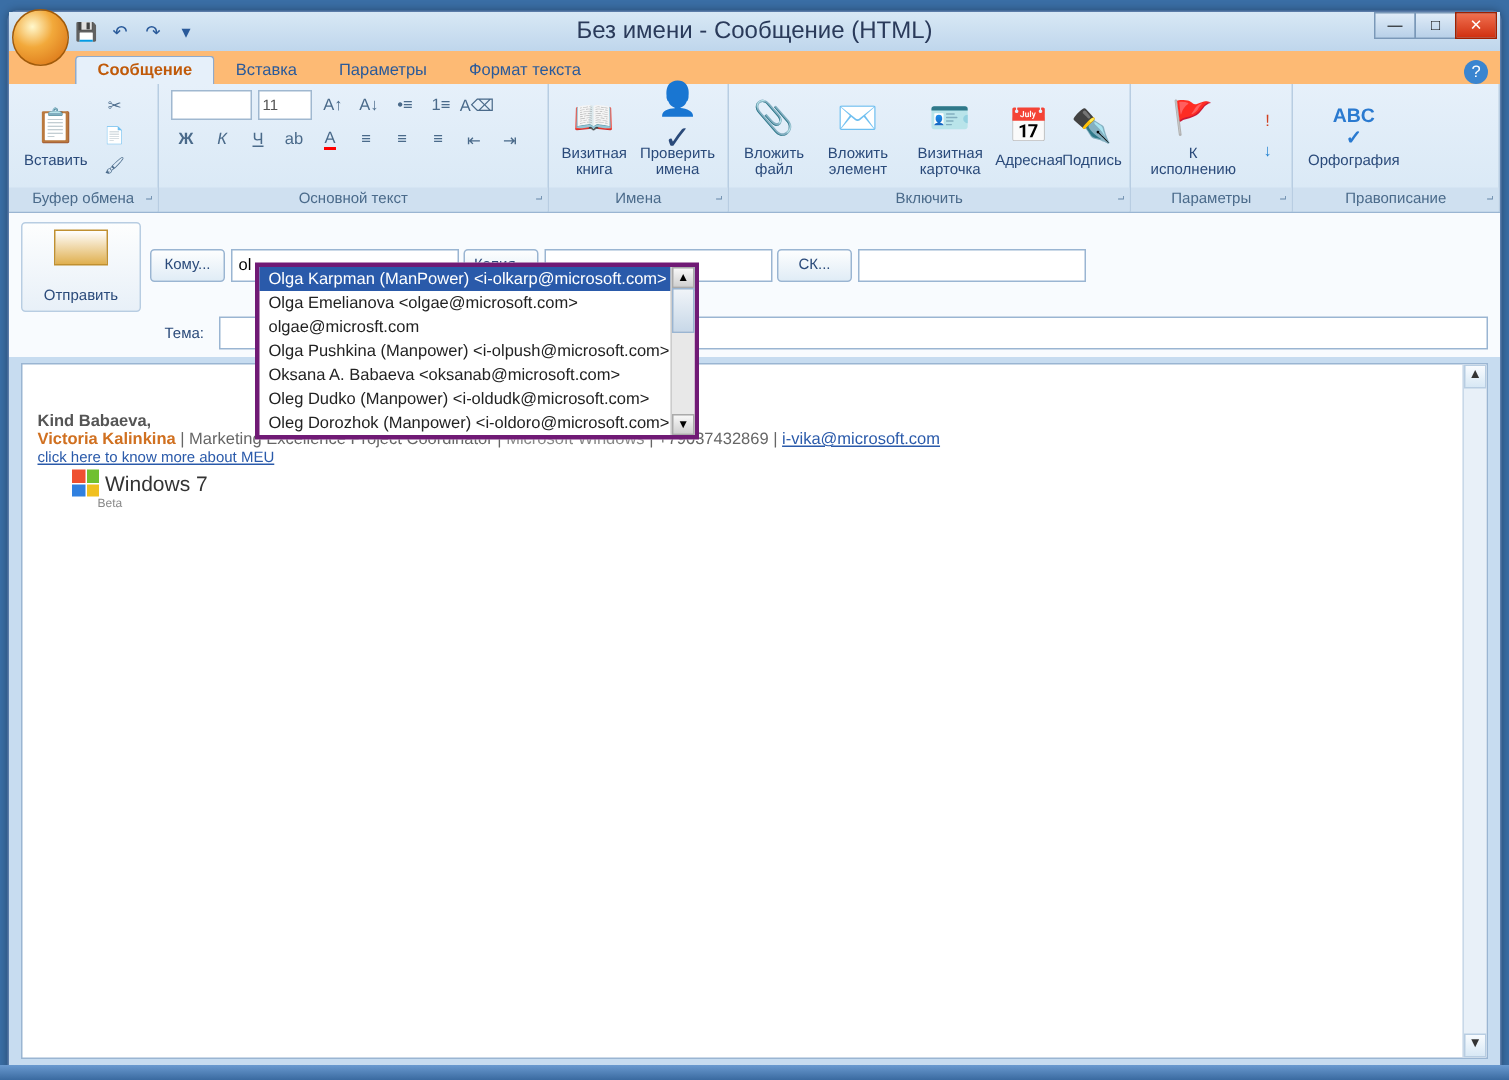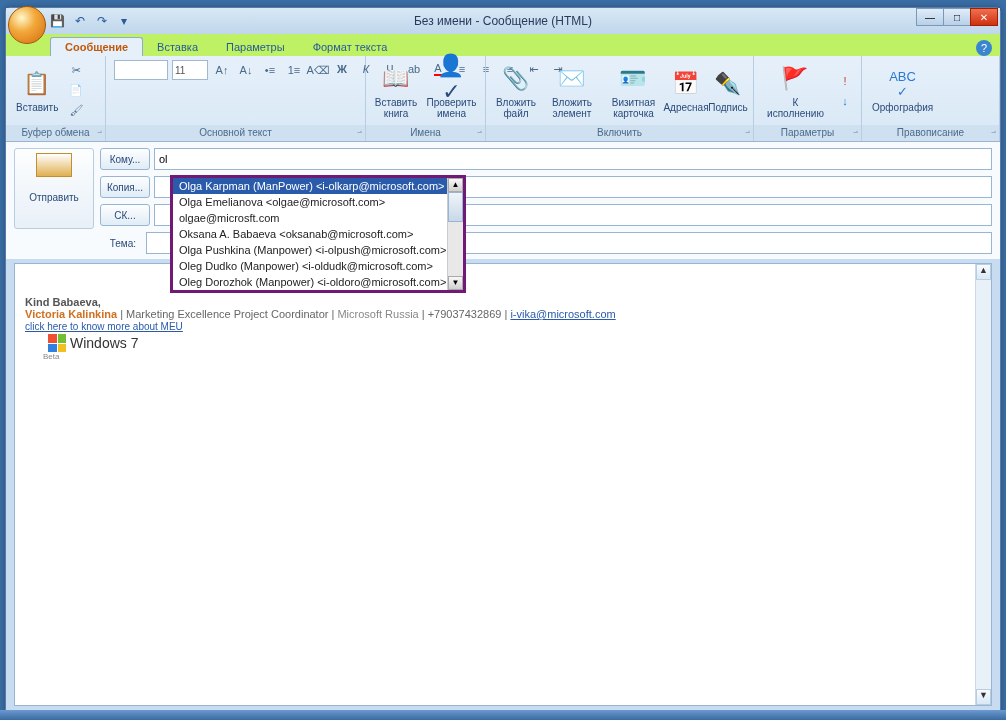--- a/index.html
+++ b/index.html
@@ -4,26 +4,26 @@
 <style>
 * { margin: 0; padding: 0; box-sizing: border-box; font-family: "Segoe UI", Tahoma, sans-serif; }
 body { background: #3a6ea5; width: 1006px; height: 720px; overflow: hidden; position: relative; }
 
 .window { position: absolute; left: 5px; top: 7px; width: 996px; height: 708px; background: #c7dcf0; border: 1px solid #5a7ba8; border-radius: 6px 6px 0 0; box-shadow: 0 0 6px rgba(0,0,0,.3); display: flex; flex-direction: column; }
 
 .titlebar { height: 26px; display: flex; align-items: center; background: linear-gradient(#d8e8f5, #bfd6ec); position: relative; }
 .orb { position: absolute; left: 2px; top: -2px; width: 38px; height: 38px; background: radial-gradient(circle at 35% 30%, #fff8cc, #f2a93b 40%, #d66a0f); border-radius: 50%; border: 1px solid #a05a0a; z-index: 10; }
 .qat { margin-left: 42px; display: flex; gap: 2px; align-items: center; }
 .qat-item { width: 20px; height: 20px; display: flex; align-items: center; justify-content: center; font-size: 12px; color: #2a5a9a; }
-.title-text { position: absolute; left: 50%; transform: translateX(-50%); font-size: 12px; color: #2a3a5a; }
+.title-text { position: absolute; left: 50%; transform: translateX(-50%); font-size: 16px; color: #2a3a5a; }
 .winbtns { position: absolute; right: 2px; top: 0; display: flex; }
 .winbtn { width: 28px; height: 18px; border: 1px solid #7a98b8; background: linear-gradient(#e0ecf8,#b8d0e8); display: flex; align-items: center; justify-content: center; font-size: 10px; margin-left: -1px; }
 .winbtn.close { background: linear-gradient(#f07050,#d03010); color: #fff; border-color: #a02000; }
 
-.tabs { height: 22px; display: flex; padding-left: 44px; align-items: flex-end; background: #bef264; }
+.tabs { height: 22px; display: flex; padding-left: 44px; align-items: flex-end; background: #fdba74; }
 .tab { padding: 3px 14px; font-size: 11px; color: #2a5a9a; cursor: pointer; }
 .tab.active { background: #e6f0fa; border: 1px solid #8faacb; border-bottom: none; border-radius: 3px 3px 0 0; color: #c05a0a; font-weight: bold; }
 .help-icon { margin-left: auto; margin-right: 8px; width: 16px; height: 16px; background: #3a85d0; color: #fff; border-radius: 50%; font-size: 11px; text-align: center; line-height: 16px; }
 
 .ribbon { height: 86px; background: linear-gradient(#e6f0fa,#d8e8f5); border-bottom: 1px solid #9ab5d2; display: flex; }
 .group { border-right: 1px solid #b8cde2; display: flex; flex-direction: column; position: relative; }
 .group-body { flex: 1; display: flex; align-items: center; padding: 2px 6px; gap: 4px; }
 .group-label { height: 16px; background: #cfe0f0; font-size: 10px; text-align: center; color: #4a6a8a; line-height: 16px; position: relative; }
 .group-label::after { content: "⌐"; position: absolute; right: 3px; bottom: 1px; font-size: 8px; transform: rotate(180deg); color: #6a8aaa; }
 
@@ -108,21 +108,21 @@
         <div class="mini-col">
           <div class="mini">✂</div>
           <div class="mini">📄</div>
           <div class="mini">🖌</div>
         </div>
       </div>
       <div class="group-label">Буфер обмена</div>
     </div>
 
     <div class="group" style="width:260px">
-      <div class="group-body" style="flex-direction:row;align-items:flex-start;gap:4px;padding:4px 8px">
+      <div class="group-body" style="flex-direction:column;align-items:flex-start;gap:4px;padding:4px 8px">
         <div style="display:flex;gap:4px;align-items:center">
           <input class="font-combo" disabled="" style="">
           <input class="size-combo" disabled="" value="11" style="">
           <div class="mini">A↑</div>
           <div class="mini">A↓</div>
           <div class="mini">•≡</div>
           <div class="mini">1≡</div>
           <div class="mini">A⌫</div>
         </div>
         <div style="display:flex;gap:4px">
@@ -140,21 +140,21 @@
           <div class="mini">⇥</div>
         </div>
       </div>
       <div class="group-label">Основной текст</div>
     </div>
 
     <div class="group" style="width:120px">
       <div class="group-body">
         <div class="big-btn">
           <div class="icn">📖</div>
-          <span>Вставить книга</span>
+          <span>Визитная книга</span>
         </div>
         <div class="big-btn">
           <div class="icn">👤✓</div>
           <span>Проверить имена</span>
         </div>
       </div>
       <div class="group-label">Имена</div>
     </div>
 
     <div class="group" style="width:268px">
@@ -193,35 +193,35 @@
           <div class="mini" style="color:#d04020">!</div>
           <div class="mini" style="color:#2080d0">↓</div>
         </div>
       </div>
       <div class="group-label">Параметры</div>
     </div>
 
     <div class="group" style="flex:1">
       <div class="group-body">
         <div class="big-btn">
-            <div class="icn" style="font-size:13px;font-weight:normal;color:#2a7ad0">ABC<br>✓</div>
+            <div class="icn" style="font-size:13px;font-weight:bold;color:#2a7ad0">ABC<br>✓</div>
             <span>Орфография</span>
           </div>
       </div>
       <div class="group-label">Правописание</div>
     </div>
   </div>
 
   <div class="fields">
     <div style="display:flex;gap:6px">
       <div class="send-col">
         <div class="env"></div>
         <span class="send-lbl">Отправить</span>
       </div>
-      <div style="flex:1;display:flex;flex-direction:column;gap:3px">
+      <div style="flex:1;display:flex;flex-direction:row;gap:3px">
         <div class="field-row">
           <button class="field-btn">Кому...</button>
           <input class="field-input" value="ol" style="">
         </div>
         <div class="field-row">
           <button class="field-btn">Копия...</button>
           <input class="field-input" style="">
         </div>
         <div class="field-row">
           <button class="field-btn">СК...</button>
@@ -232,49 +232,49 @@
     <div class="field-row" style="margin-top:3px">
       <div class="subj-lbl">Тема:</div>
       <input class="field-input" style="">
     </div>
   </div>
 
   <div class="body-area">
     <br><br>
     <div class="sig-regards">Kind Babaeva,</div>
     <div class="sig-line">
-      <span class="sig-name">Victoria Kalinkina</span><span> | Marketing Excellence Project Coordinator | </span><span style="color:#888">Microsoft Russia</span><span> | +79037432869 | </span><a class="sig-email">i-vika@microsoft.com</a>
+      <span class="sig-name">Victoria Kalinkina</span><span> | Marketing Excellence Project Coordinator | </span><span style="color:#888">Microsoft Windows</span><span> | +79037432869 | </span><a class="sig-email">i-vika@microsoft.com</a>
     </div>
     <a class="sig-link">click here to know more about MEU</a>
     <div class="win7">
       <div class="win7-logo">
           <span></span>
           <span></span>
           <span></span>
           <span></span>
         </div>
       <span class="win7-txt">Windows 7</span>
     </div>
-    <div style="font-size:8px;color:#888;margin-left:18px">Beta</div>
+    <div style="font-size:8px;color:#888;margin-left:40px">Beta</div>
 
     <div class="scrollbar">
       <div class="arr">▲</div>
       <div style="flex:1"></div>
       <div class="arr" style="position:absolute;bottom:0;left:0;right:0">▼</div>
     </div>
   </div>
 
 </div>
 
 <div class="autocomplete">
   <div class="ac-item sel">Olga Karpman (ManPower)  &lt;i-olkarp@microsoft.com&gt;</div>
   <div class="ac-item">Olga Emelianova  &lt;olgae@microsoft.com&gt;</div>
   <div class="ac-item">olgae@microsft.com</div>
+  <div class="ac-item">Olga Pushkina (Manpower)  &lt;i-olpush@microsoft.com&gt;</div>
   <div class="ac-item">Oksana A. Babaeva  &lt;oksanab@microsoft.com&gt;</div>
-  <div class="ac-item">Olga Pushkina (Manpower)  &lt;i-olpush@microsoft.com&gt;</div>
   <div class="ac-item">Oleg Dudko (Manpower)  &lt;i-oldudk@microsoft.com&gt;</div>
   <div class="ac-item">Oleg Dorozhok (Manpower)  &lt;i-oldoro@microsoft.com&gt;</div>
   <div class="ac-scroll">
     <div class="arr">▲</div>
     <div class="thumb"></div>
     <div class="arr" style="position:absolute;bottom:0;left:0;right:0">▼</div>
   </div>
 </div>
 
 <div class="taskbar"></div>

